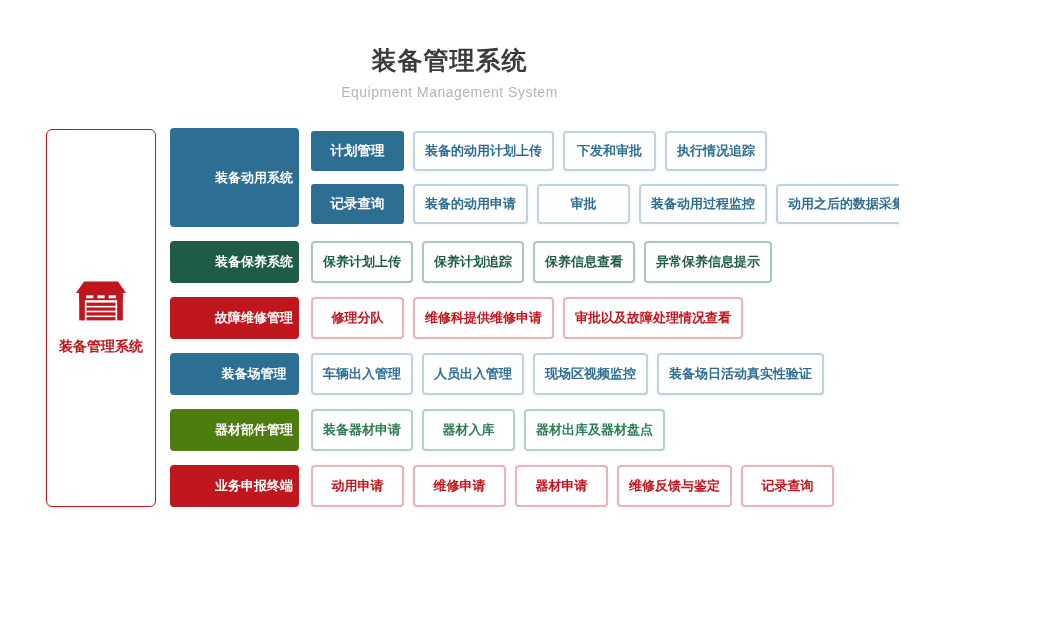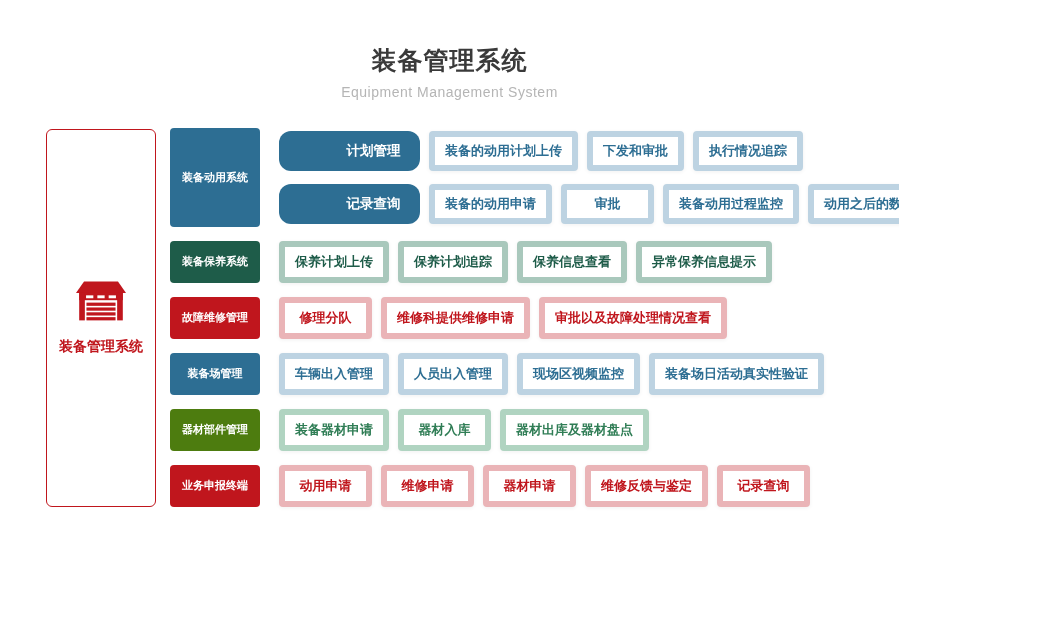--- a/index.html
+++ b/index.html
@@ -18,35 +18,35 @@
     display:flex; flex-direction:column; align-items:center; justify-content:center; gap:12px;
     box-sizing:border-box;
   }
   .root-label { color:#c0161d; font-size:14px; font-weight:bold; }
 
   
   .tree { position:absolute; left:170px; top:128px; display:flex; flex-direction:column; gap:14px; }
   .grow { display:flex; gap:9px; align-items:stretch; }
   .grow.single { height:42px; }
   .cat {
-    width:90px; flex:0 0 90px; margin-right:10px;
+    width:90px; flex:0 0 90px; margin-right:3px;
     display:flex; align-items:center; justify-content:center;
-    color:#fff; font-size:11px; font-weight:bold; text-align:center;
-    border-radius:4px; line-height:1.2;
+    color:#fff; font-size:13px; font-weight:bold; text-align:center;
+    border-radius:4px; line-height:1.2;padding-left:39px;
   }
   .subcol { display:flex; flex-direction:column; gap:13px; padding:3px 0; }
   .subrow { display:flex; gap:9px; height:40px; }
   .sub {
     width:93px; flex:0 0 93px;
     display:flex; align-items:center; justify-content:center;
-    color:#fff; font-size:13.5px; font-weight:bold; border-radius:12px;padding-left:48px;
+    color:#fff; font-size:13.5px; font-weight:bold; border-radius:3px;
   }
   .leaf {
     min-width:93px; box-sizing:border-box; padding:0 10px;
-    background:#fff; border:6px solid #ec4899; border-radius:4px;
+    background:#fff; border:2px solid #ec4899; border-radius:4px;
     display:flex; align-items:center; justify-content:center;
     font-size:13px; font-weight:bold; white-space:nowrap;
     box-shadow:0 1px 4px rgba(0,0,0,0.06);
   }
 
   
   .th-blue  .cat, .th-blue .sub { background:#2d6e93; }
   .th-blue  .leaf { color:#2d6e93; border-color:#bdd3e2; }
   .th-dgreen .cat { background:#1e5c49; }
   .th-dgreen .leaf { color:#1e5c49; border-color:#a9c8bc; }

